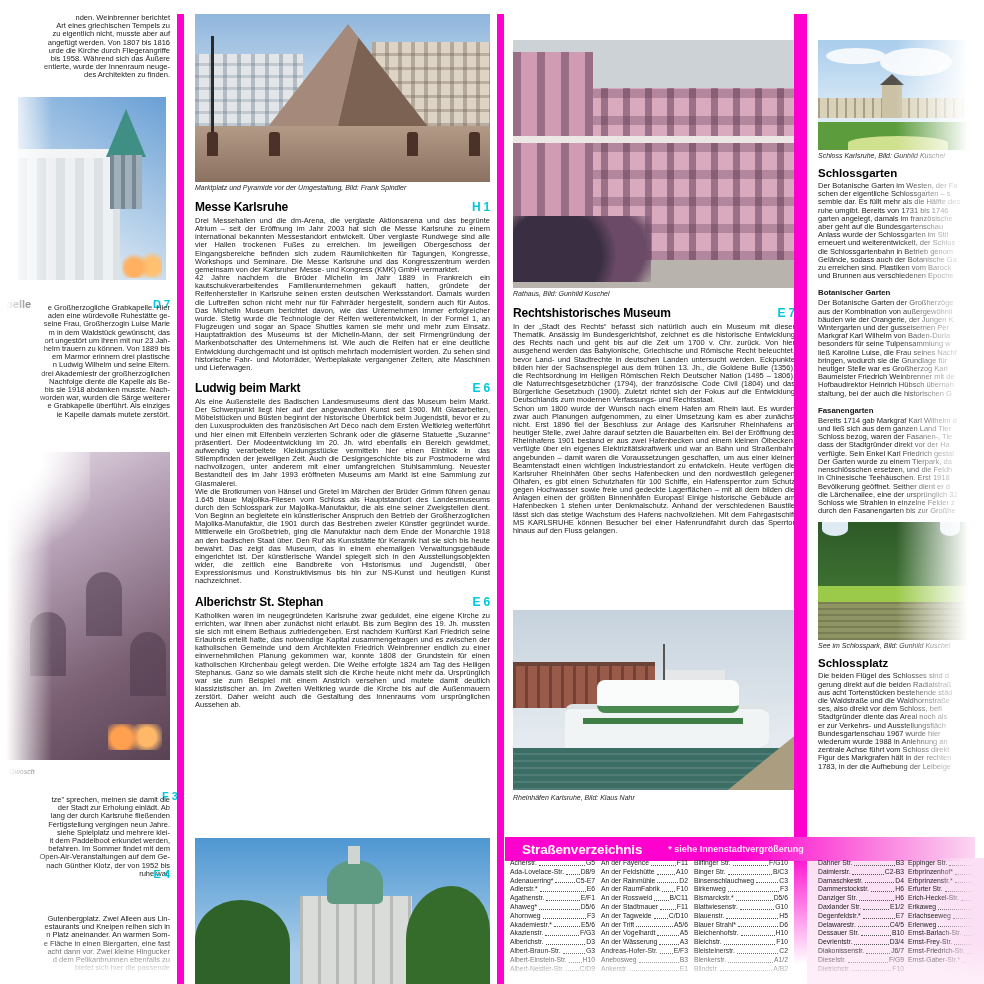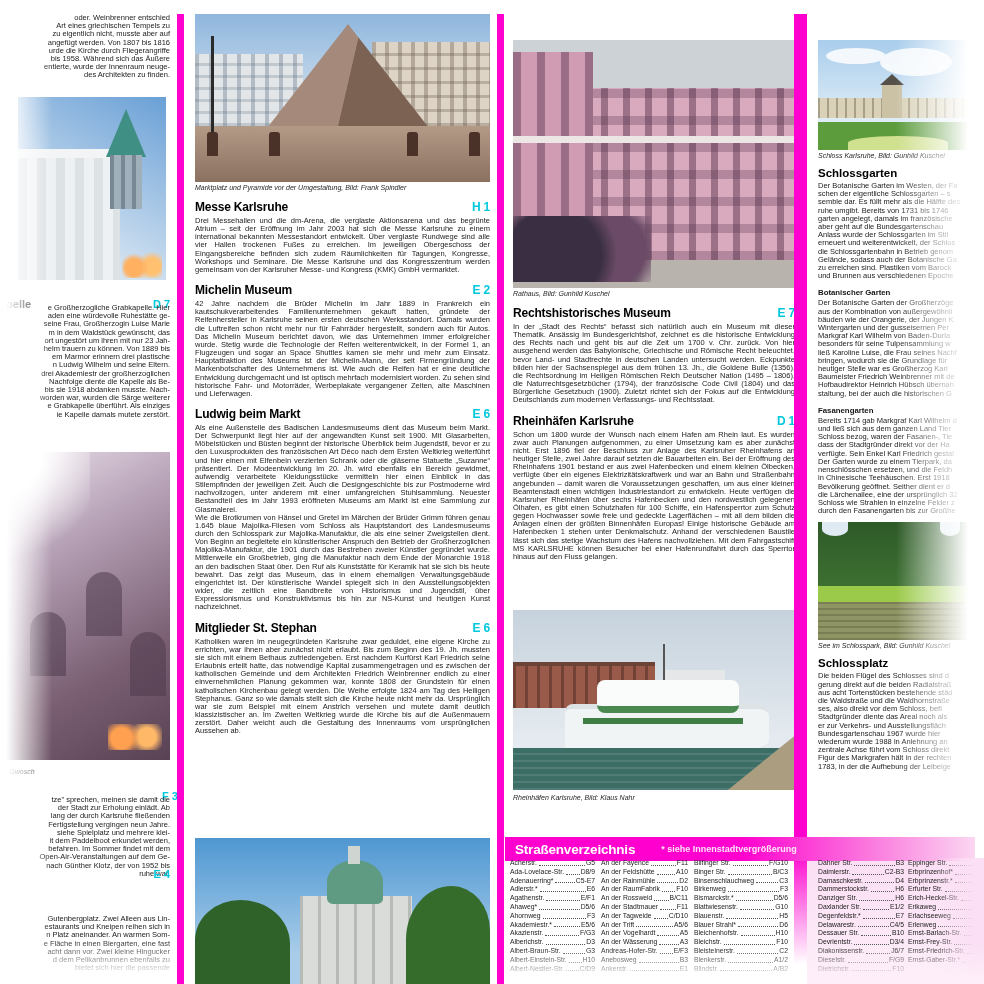--- a/index.html
+++ b/index.html
@@ -105,21 +105,21 @@
   .ph-grab{width:170px;height:308px;margin-left:0;
     background:linear-gradient(150deg,#ece3ec 0%,#b5a0b5 32%,#7a5f72 70%,#584253 100%);}
   .ph-grab .ar{width:36px;height:64px;background:#4e3a4c;border-radius:18px 18px 0 0;opacity:.55;}
   .ph-grab .wf{left:0;top:0;width:90px;height:110px;background:radial-gradient(circle at 0 0,#fff 0 30%,transparent 75%);}
   .ph-grab .gl{right:8px;bottom:10px;width:54px;height:26px;
     background:radial-gradient(circle at 25% 55%,#ffa050 0 24%,transparent 44%),radial-gradient(circle at 72% 50%,#ffb868 0 22%,transparent 44%);}
   
   .sidx-head{position:absolute;left:505px;top:837px;width:470px;height:24px;
     background:linear-gradient(to right,#FF00CE 0%,#FF00CE 50%,#fb72dd 76%,#fbd7f1 100%);
     display:flex;align-items:center;color:#fff;}
-  .sidx-title{font-size:13.5px;font-weight:bold;margin-left:10px;letter-spacing:-0.2px;}
+  .sidx-title{font-size:13.5px;font-weight:bold;margin-left:17px;letter-spacing:-0.2px;}
   .sidx-note{font-size:9px;font-weight:bold;margin-left:26px;color:#ffe6fa;text-align:center;}
   .pinkbg{position:absolute;left:807px;top:861px;width:177px;height:123px;
     background:linear-gradient(#fbdff4,#fdeef9);}
   .sidx-col{position:absolute;top:859px;}
   .se{display:flex;font-size:6.8px;line-height:8.8px;color:#222;}
   .se .n{white-space:nowrap;}
   .se .lead{flex:1;border-bottom:1px dotted #555;margin:0 1px 2px 2px;min-width:4px;}
   .se .r{white-space:nowrap;}
   
   .ov{position:absolute;pointer-events:none;}
@@ -132,21 +132,21 @@
   .abs-photo{position:absolute;}
 </style>
 </head>
 <body>
 
 <div class="page">
 
   <div class="col col-left">
     <div>
 
-    <div class="frag">oder. Weinbrenner entschied</div>
+    <div class="frag">nden. Weinbrenner berichtet</div>
         <div class="frag">Art eines griechischen Tempels zu</div>
         <div class="frag">zu eigentlich nicht, musste aber auf</div>
         <div class="frag">angefügt werden. Von 1807 bis 1816</div>
         <div class="frag">urde die Kirche durch Fliegerangriffe</div>
         <div class="frag">bis 1958. Während sich das Äußere</div>
         <div class="frag">entierte, wurde der Innenraum neuge-</div>
         <div class="frag">des Architekten zu finden.</div>
       </div>
     <div class="photo ph-sid abs-photo" style="left:18px;top:83px;">
       <div class="abs sky"></div>
@@ -227,36 +227,32 @@
       <div class="abs lamp"></div>
     </div>
     <div class="caption">Marktplatz und Pyramide vor der Umgestaltung, Bild: Frank Spindler</div>
 
     <h3 class="art">
       <span>Messe Karlsruhe</span>
       <span class="gridref">H 1</span>
     </h3>
     <div class="body">Drei Messehallen und die dm-Arena, die verglaste Aktionsarena und das begrünte Atrium – seit der Eröffnung im Jahr 2003 hat sich die Messe Karlsruhe zu einem international bekannten Messestandort entwickelt. Über verglaste Rundwege sind alle vier Hallen trockenen Fußes zu erreichen. Im jeweiligen Obergeschoss der Eingangsbereiche befinden sich zudem Räumlichkeiten für Tagungen, Kongresse, Workshops und Seminare. Die Messe Karlsruhe und das Kongresszentrum werden gemeinsam von der Karlsruher Messe- und Kongress (KMK) GmbH vermarktet.</div>
 
-    <h3 class="art">
-      <span>Michelin Museum</span>
-      <span class="gridref">E 2</span>
-    </h3>
     <div class="body">42 Jahre nachdem die Brüder Michelin im Jahr 1889 in Frankreich ein kautschukverarbeitendes Familienunternehmen gekauft hatten, gründete der Reifenhersteller in Karlsruhe seinen ersten deutschen Werksstandort. Damals wurden die Luftreifen schon nicht mehr nur für Fahrräder hergestellt, sondern auch für Autos. Das Michelin Museum berichtet davon, wie das Unternehmen immer erfolgreicher wurde. Stetig wurde die Technologie der Reifen weiterentwickelt, in der Formel 1, an Flugzeugen und sogar an Space Shuttles kamen sie mehr und mehr zum Einsatz. Hauptattraktion des Museums ist der Michelin-Mann, der seit Firmengründung der Markenbotschafter des Unternehmens ist. Wie auch die Reifen hat er eine deutliche Entwicklung durchgemacht und ist optisch mehrfach modernisiert worden. Zu sehen sind historische Fahr- und Motorräder, Werbeplakate vergangener Zeiten, alte Maschinen und Lieferwagen.</div>
 
     <h3 class="art">
       <span>Ludwig beim Markt</span>
       <span class="gridref">E 6</span>
     </h3>
     <div class="body">Als eine Außenstelle des Badischen Landesmuseums dient das Museum beim Markt. Der Schwerpunkt liegt hier auf der angewandten Kunst seit 1900. Mit Glasarbeiten, Möbelstücken und Büsten beginnt der historische Überblick beim Jugendstil, bevor er zu den Luxusprodukten des französischen Art Déco nach dem Ersten Weltkrieg weiterführt und hier einen mit Elfenbein verzierten Schrank oder die gläserne Statuette „Suzanne“ präsentiert. Der Modeentwicklung im 20. Jh. wird ebenfalls ein Bereich gewidmet, aufwendig verarbeitete Kleidungsstücke vermitteln hier einen Einblick in das Stilempfinden der jeweiligen Zeit. Auch die Designgeschichte bis zur Postmoderne wird nachvollzogen, unter anderem mit einer umfangreichen Stuhlsammlung. Neuester Bestandteil des im Jahr 1993 eröffneten Museums am Markt ist eine Sammlung zur Glasmalerei.</div>
 
     <div class="body">Wie die Brotkrumen von Hänsel und Gretel im Märchen der Brüder Grimm führen genau 1.645 blaue Majolika-Fliesen vom Schloss als Hauptstandort des Landesmuseums durch den Schlosspark zur Majolika-Manufaktur, die als eine seiner Zweigstellen dient. Von Beginn an begleitete ein künstlerischer Anspruch den Betrieb der Großherzoglichen Majolika-Manufaktur, die 1901 durch das Bestreben zweier Künstler gegründet wurde. Mittlerweile ein Großbetrieb, ging die Manufaktur nach dem Ende der Monarchie 1918 an den badischen Staat über. Den Ruf als Kunststätte für Keramik hat sie sich bis heute bewahrt. Das zeigt das Museum, das in einem ehemaligen Verwaltungsgebäude eingerichtet ist. Der künstlerische Wandel spiegelt sich in den Ausstellungsobjekten wider, die zeitlich eine Bandbreite von Historismus und Jugendstil, über Expressionismus und Konstruktivismus bis hin zur NS-Kunst und heutigen Kunst nachzeichnet.</div>
 
     <h3 class="art">
-      <span>Mitglieder St. Stephan</span>
+      <span>Alberichstr St. Stephan</span>
       <span class="gridref">E 6</span>
     </h3>
     <div class="body">Katholiken waren im neugegründeten Karlsruhe zwar geduldet, eine eigene Kirche zu errichten, war ihnen aber zunächst nicht erlaubt. Bis zum Beginn des 19. Jh. mussten sie sich mit einem Bethaus zufriedengeben. Erst nachdem Kurfürst Karl Friedrich seine Erlaubnis erteilt hatte, das notwendige Kapital zusammengetragen und es zwischen der katholischen Gemeinde und dem Architekten Friedrich Weinbrenner endlich zu einer einvernehmlichen Planung gekommen war, konnte 1808 der Grundstein für einen katholischen Kirchenbau gelegt werden. Die Weihe erfolgte 1824 am Tag des Heiligen Stephanus. Ganz so wie damals stellt sich die Kirche heute nicht mehr da. Ursprünglich war sie zum Beispiel mit einem Anstrich versehen und mutete damit deutlich klassizistischer an. Im Zweiten Weltkrieg wurde die Kirche bis auf die Außenmauern zerstört. Daher weicht auch die Gestaltung des Innenraums vom ursprünglichen Aussehen ab.</div>
   </div>
 
   <div class="photo ph-st2 abs-photo" style="left:195px;top:838px;">
     <div class="abs sky"></div>
     <div class="abs ch"></div>
     <div class="abs dm"></div>
     <div class="abs ln"></div>
@@ -276,24 +272,20 @@
       <div class="abs flw"></div>
     </div>
     <div class="caption">Rathaus, Bild: Gunhild Kuschel</div>
 
     <h3 class="art">
       <span>Rechtshistorisches Museum</span>
       <span class="gridref">E 7</span>
     </h3>
     <div class="body">In der „Stadt des Rechts“ befasst sich natürlich auch ein Museum mit dieser Thematik. Ansässig im Bundesgerichtshof, zeichnet es die historische Entwicklung des Rechts nach und geht bis auf die Zeit um 1700 v. Chr. zurück. Von hier ausgehend werden das Babylonische, Griechische und Römische Recht beleuchtet, bevor Land- und Stadtrechte in deutschen Landen untersucht werden. Eckpunkte bilden hier der Sachsenspiegel aus dem frühen 13. Jh., die Goldene Bulle (1356), die Rechtsordnung im Heiligen Römischen Reich Deutscher Nation (1495 – 1806), die Naturrechtsgesetzbücher (1794), der französische Code Civil (1804) und das Bürgerliche Gesetzbuch (1900). Zuletzt richtet sich der Fokus auf die Entwicklung Deutschlands zum modernen Verfassungs- und Rechtsstaat.</div>
 
-    <h3 class="art">
-      <span>Rheinhäfen Karlsruhe</span>
-      <span class="gridref">D 1</span>
-    </h3>
     <div class="body">Schon um 1800 wurde der Wunsch nach einem Hafen am Rhein laut. Es wurden zwar auch Planungen aufgenommen, zu einer Umsetzung kam es aber zunächst nicht. Erst 1896 fiel der Beschluss zur Anlage des Karlsruher Rheinhafens an heutiger Stelle, zwei Jahre darauf setzten die Bauarbeiten ein. Bei der Eröffnung des Rheinhafens 1901 bestand er aus zwei Hafenbecken und einem kleinen Ölbecken, verfügte über ein eigenes Elektrizitätskraftwerk und war an Bahn und Straßenbahn angebunden – damit waren die Voraussetzungen geschaffen, um aus einer kleinen Beamtenstadt einen wichtigen Industriestandort zu entwickeln. Heute verfügen die Karlsruher Rheinhäfen über sechs Hafenbecken und den nordwestlich gelegenen Ölhafen, es gibt einen Schutzhafen für 100 Schiffe, ein Hafensperrtor zum Schutz gegen Hochwasser sowie freie und gedeckte Lagerflächen – mit all dem bilden die Anlagen einen der größten Binnenhäfen Europas! Einige historische Gebäude am Hafenbecken 1 stehen unter Denkmalschutz. Anhand der verschiedenen Baustile lässt sich das stetige Wachstum des Hafens nachvollziehen. Mit dem Fahrgastschiff MS KARLSRUHE können Besucher bei einer Hafenrundfahrt durch das Sperrtor hinaus auf den Fluss gelangen.</div>
   </div>
 
   <div class="photo ph-har abs-photo" style="left:513px;top:610px;">
     <div class="abs sky"></div>
     <div class="abs brk"></div>
     <div class="abs wb"></div>
     <div class="abs mast"></div>
     <div class="abs hull"></div>
     <div class="abs top"></div>

